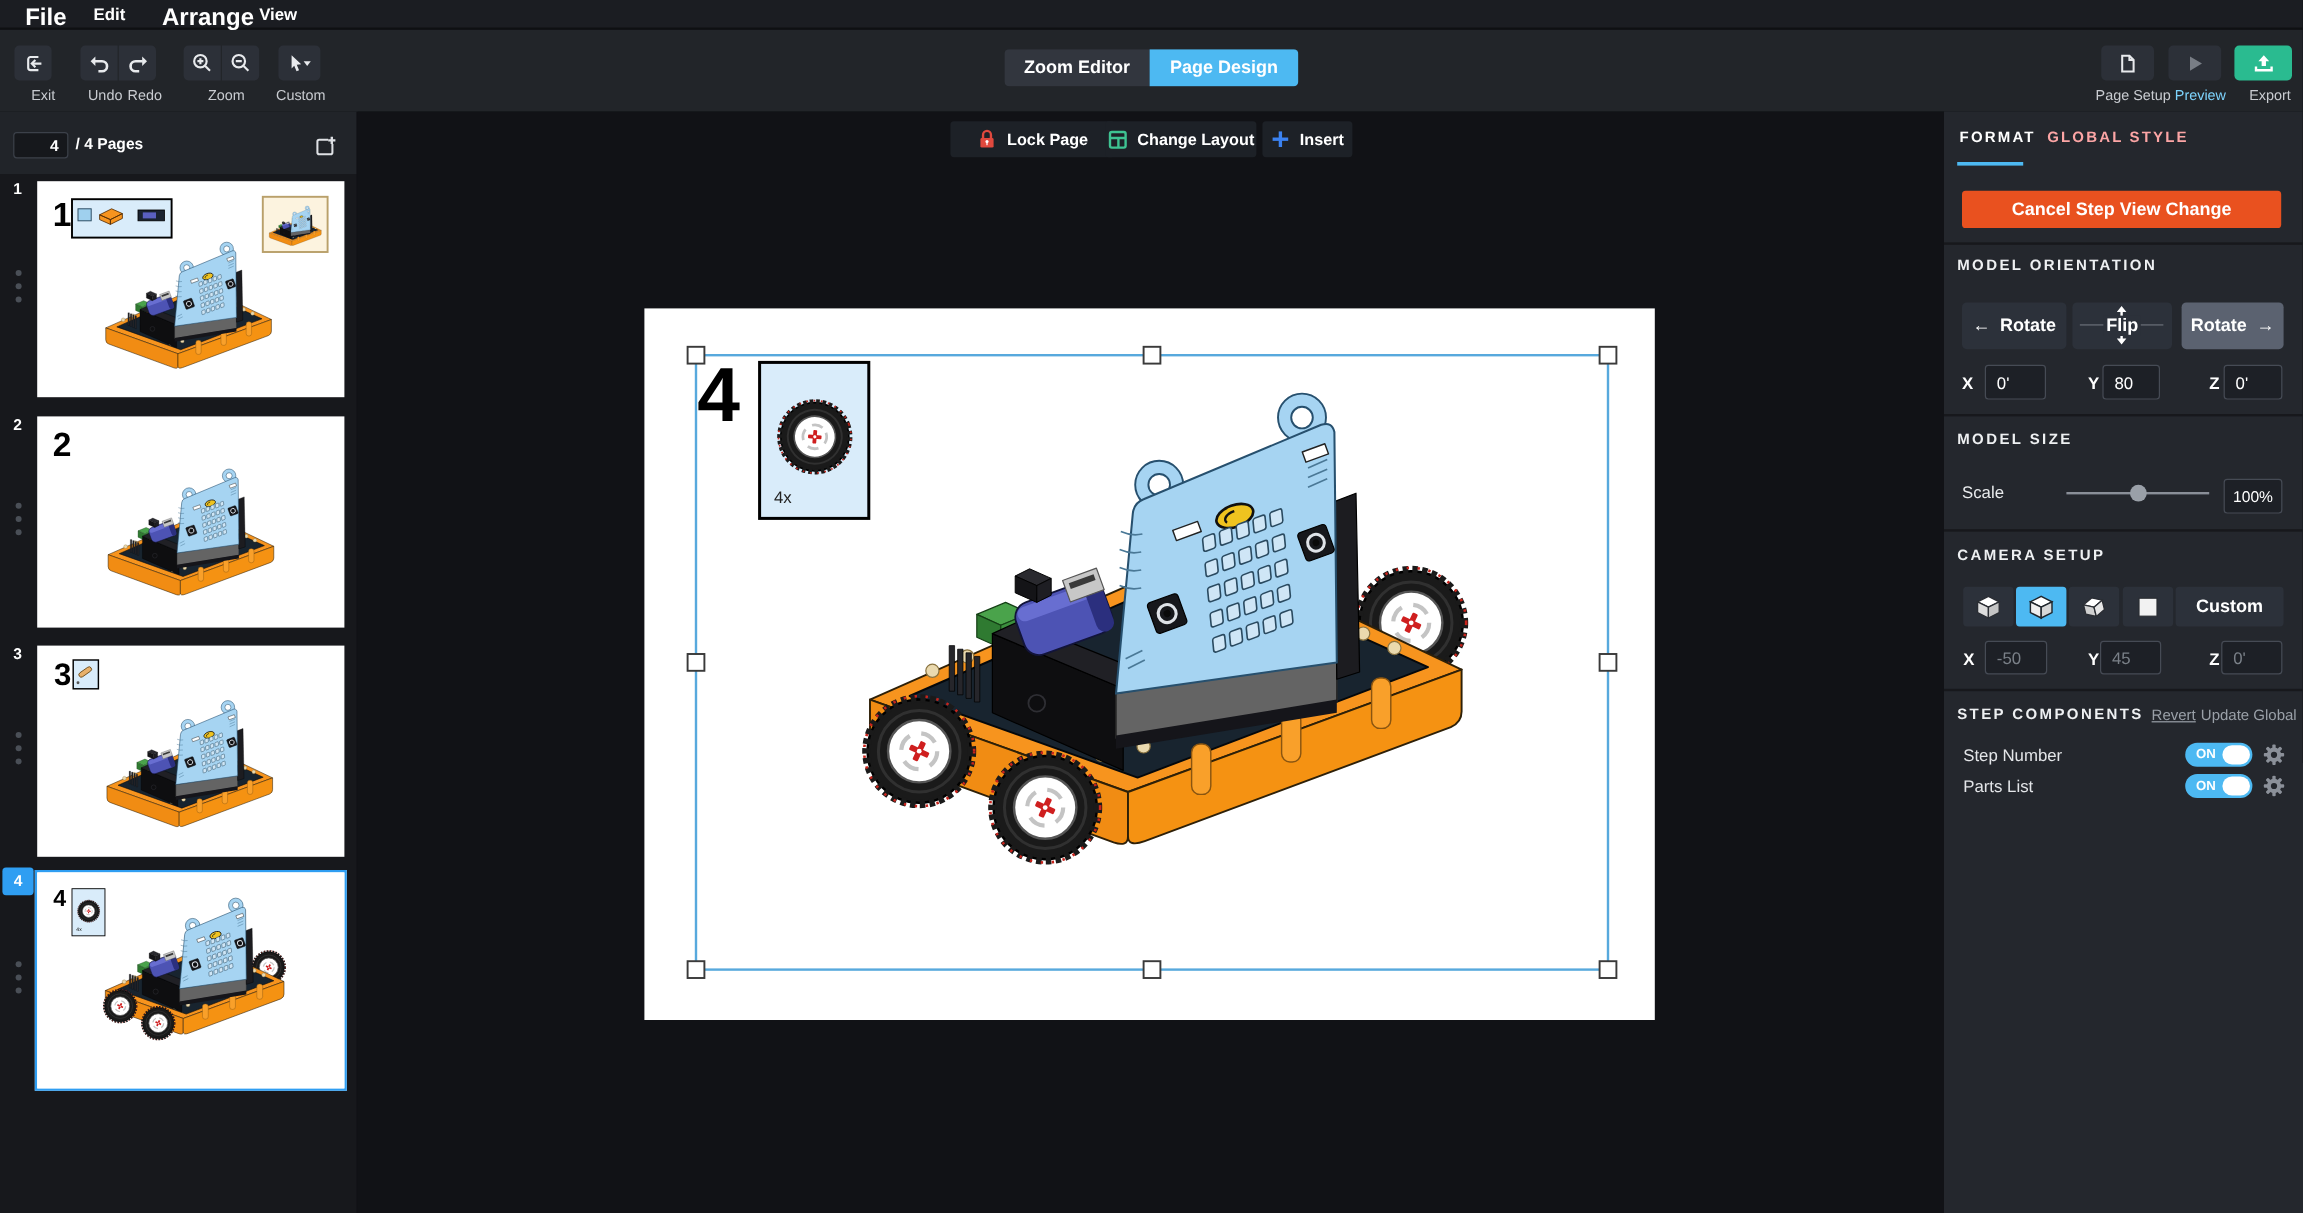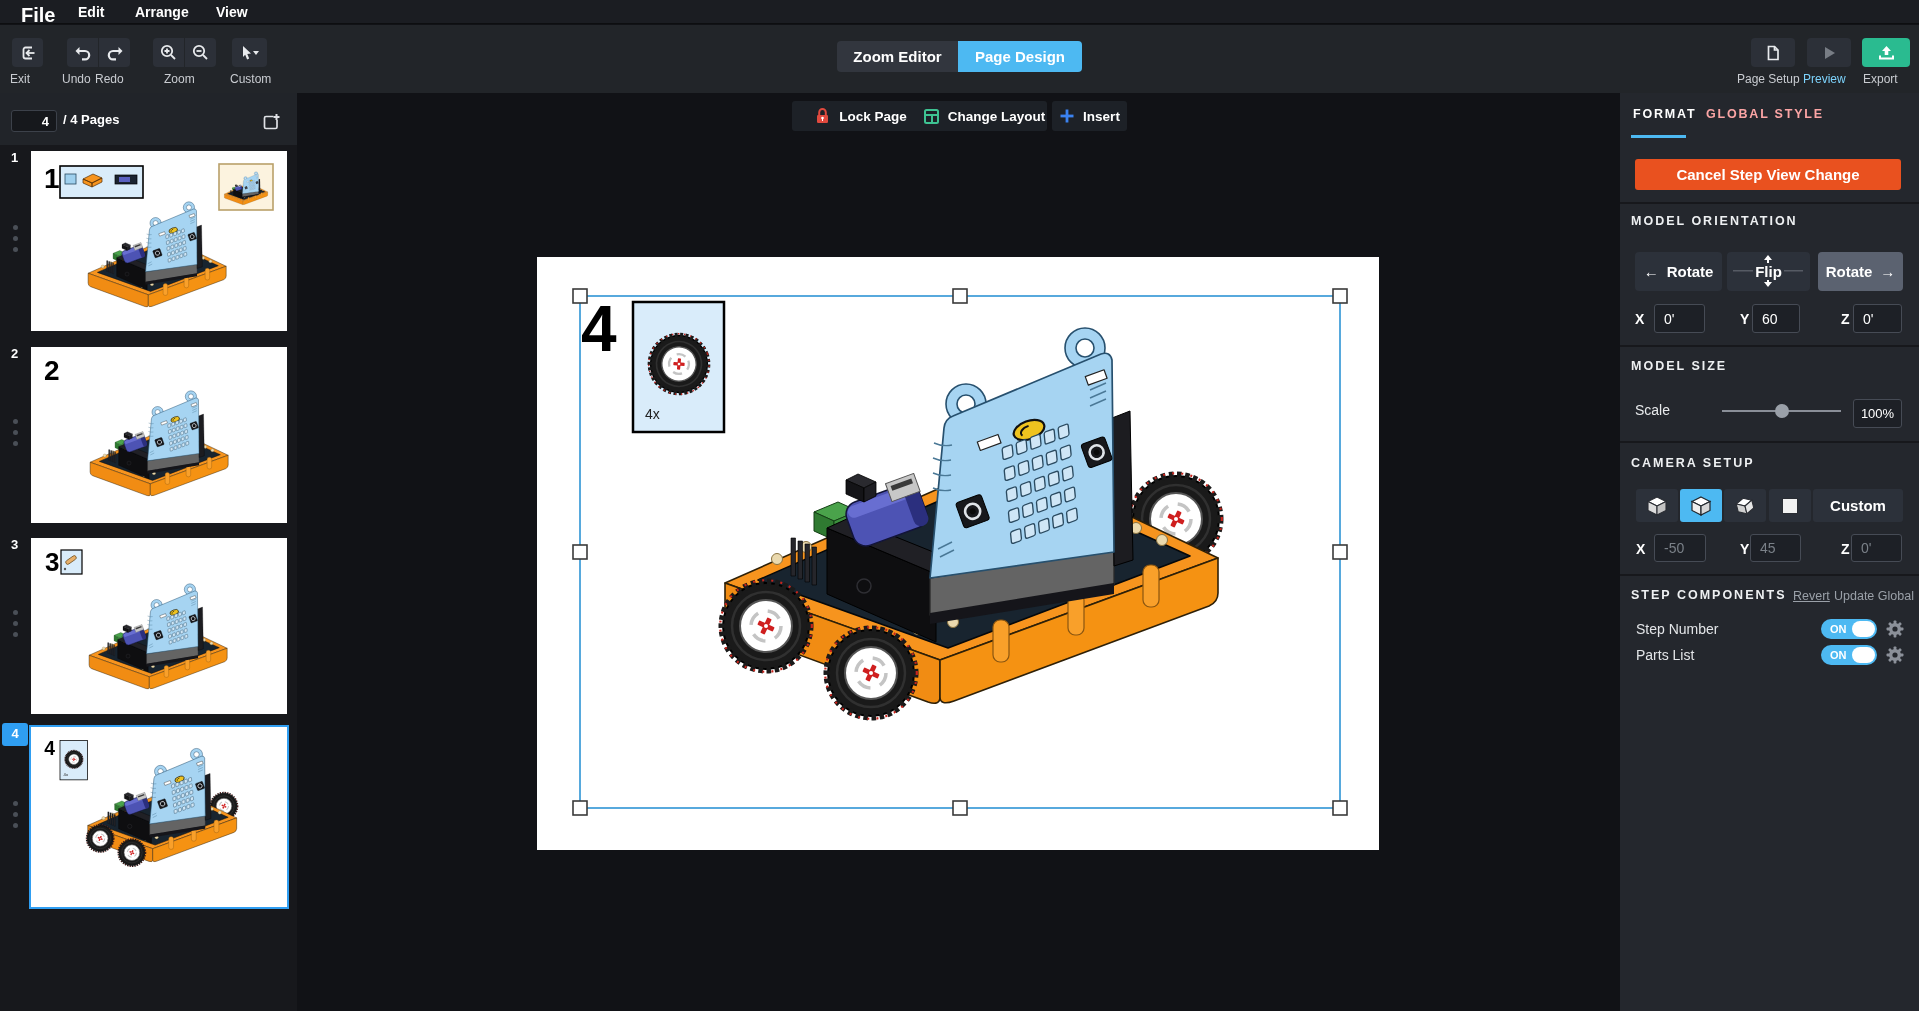--- a/index.html
+++ b/index.html
@@ -1,20 +1,20 @@
 <!DOCTYPE html>
 <html><head>
 <meta charset="utf-8">
 <style>
 *{margin:0;padding:0;box-sizing:border-box}
 html,body{width:1919px;height:1011px;overflow:hidden}
 body{background:#111216;font-family:"Liberation Sans",sans-serif;position:relative}
 .abs{position:absolute}
 .icbtn{position:absolute;background:#2c3038;border-radius:4px;display:flex;align-items:center;justify-content:center}
-.lbl{position:absolute;font-size:12px;color:#c9ccd1;text-align:left}
+.lbl{position:absolute;font-size:12px;color:#c9ccd1;text-align:right}
 .stripbtn{position:absolute;background:#1d2127;border-radius:3px;display:flex;align-items:center;justify-content:center;gap:8px;color:#fff;font-size:13.5px;font-weight:bold;white-space:nowrap}
 .hdg{position:absolute;font-size:12.5px;font-weight:bold;color:#eef0f2;letter-spacing:2px;white-space:nowrap}
 .inp{position:absolute;background:#1d2026;border:1px solid #464b55;border-radius:3px;color:#fff;font-size:14px;display:flex;align-items:center;padding-left:9px}
 .xyz{position:absolute;color:#fff;font-size:14px;font-weight:bold}
 .dvd{position:absolute;left:1620px;width:299px;height:2px;background:#17181c}
 .pbtn{position:absolute;background:#2c313a;border-radius:4px;color:#fff;font-size:15px;font-weight:bold;display:flex;align-items:center;justify-content:center;gap:8px}
 .tgl{position:absolute;width:56px;height:20px;background:#4db9f2;border-radius:10px}
 .tgl span{position:absolute;left:9px;top:4px;font-size:11px;font-weight:bold;color:#fff}
 .tgl i{position:absolute;right:2px;top:2px;width:23px;height:16px;background:#fff;border-radius:8px}
 .thumb{position:absolute;left:31px;width:256px;height:180px;background:#fff}
@@ -22,21 +22,21 @@
 .dots{position:absolute;left:13px;width:5px}
 .dots i{display:block;width:5px;height:5px;border-radius:50%;background:#4a4f57;margin-bottom:6px}
 svg{display:block}
 </style>
 </head>
 <body>
 
 <div class="abs" style="left:0;top:0;width:1919px;height:24px;background:#1b1d22;border-bottom:1px solid #0d0e10"></div>
 <div class="abs" style="left:21px;top:4px;font-size:20px;font-weight:bold;color:#fff">File</div>
 <div class="abs" style="left:78px;top:4px;font-size:14px;font-weight:bold;color:#fff">Edit</div>
-<div class="abs" style="left:135px;top:4px;font-size:14px;font-weight:bold;color:#fff">Arrange</div>
+<div class="abs" style="left:135px;top:4px;font-size:20px;font-weight:bold;color:#fff">Arrange</div>
 <div class="abs" style="left:216px;top:4px;font-size:14px;font-weight:bold;color:#fff">View</div>
 
 <div class="abs" style="left:0;top:25px;width:1919px;height:68px;background:#222529"></div>
 <div class="icbtn" style="left:12px;top:38px;width:31px;height:29px">
 <svg width="18" height="18" viewBox="0 0 18 18" fill="none" stroke="#e8eaed" stroke-width="1.8">
       <path d="M13 3.5 H6.5 a2 2 0 0 0 -2 2 v7 a2 2 0 0 0 2 2 H13"></path>
       <path d="M15.5 9 H8"></path>
       <path d="M10.5 6 L7.5 9 L10.5 12"></path>
     </svg>
 </div>
@@ -397,21 +397,21 @@
       <rect x="34" y="4" width="2" height="26" fill="#fff"></rect>
       <rect x="0" y="16" width="20" height="1.5" fill="#565b64"></rect>
       <rect x="50" y="16" width="20" height="1.5" fill="#565b64"></rect>
     </svg>
 <span style="position:relative;background:#2c313a;padding:0 2px">Flip</span>
 </div>
 <div class="pbtn" style="left:1818px;top:252px;width:85px;height:39px;background:#5b6270">Rotate<span style="font-weight:normal">→</span></div>
 <div class="xyz" style="left:1635px;top:311px">X</div>
 <div class="inp" style="left:1654px;top:304px;width:51px;height:29px">0'</div>
 <div class="xyz" style="left:1740px;top:311px">Y</div>
-<div class="inp" style="left:1752px;top:304px;width:48px;height:29px">60</div>
+<div class="inp" style="left:1752px;top:304px;width:48px;height:29px">80</div>
 <div class="xyz" style="left:1841px;top:311px">Z</div>
 <div class="inp" style="left:1853px;top:304px;width:49px;height:29px">0'</div>
 <div class="dvd" style="top:345px"></div>
 <div class="hdg" style="left:1631px;top:359px">MODEL SIZE</div>
 <div class="abs" style="left:1635px;top:402px;font-size:14px;color:#e8eaec">Scale</div>
 <div class="abs" style="left:1722px;top:410px;width:119px;height:2px;background:#8a8f98"></div>
 <div class="abs" style="left:1775px;top:404px;width:14px;height:14px;border-radius:50%;background:#9aa0a8"></div>
 <div class="inp" style="left:1853px;top:399px;width:49px;height:29px;padding-left:0;justify-content:center;font-size:13px">100%</div>
 <div class="dvd" style="top:441px"></div>
 <div class="hdg" style="left:1631px;top:456px">CAMERA SETUP</div>

